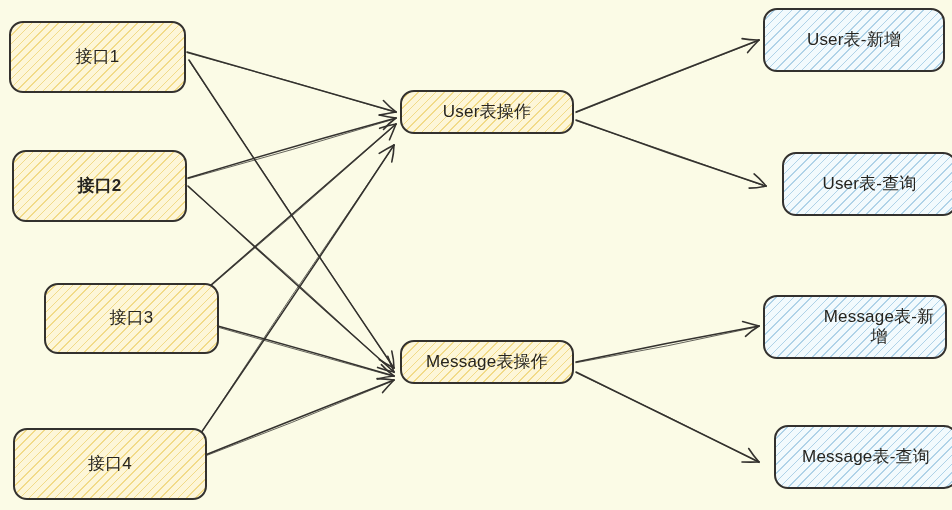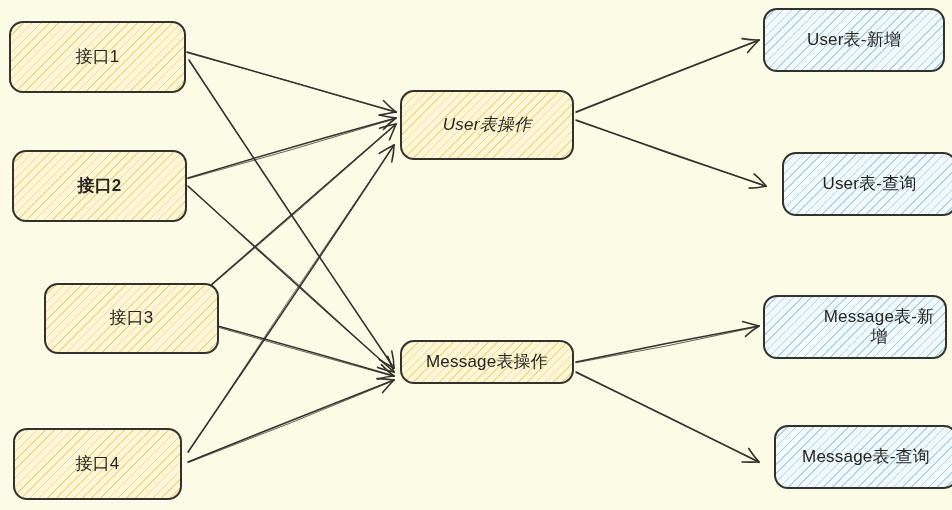--- a/index.html
+++ b/index.html
@@ -149,24 +149,24 @@
   <div id="nodes">
       <div class="node yellow" style="left: 9px; top: 21px; width: 177px; height: 72px;">
         <span class="label">接口1</span>
       </div>
       <div class="node yellow" style="left: 12px; top: 150px; width: 175px; height: 72px; font-weight: bold;">
         <span class="label">接口2</span>
       </div>
       <div class="node yellow" style="left: 12px; top: 283px; width: 175px; height: 71px; margin-left: 32px;">
         <span class="label">接口3</span>
       </div>
-      <div class="node yellow" style="left: 13px; top: 428px; width: 169px; height: 72px;">
+      <div class="node yellow" style="left: 13px; top: 428px; width: 194px; height: 72px;">
         <span class="label">接口4</span>
       </div>
-      <div class="node yellow" style="left: 400px; top: 90px; width: 174px; height: 70px; font-style: italic;">
+      <div class="node yellow" style="left: 400px; top: 90px; width: 174px; height: 44px;">
         <span class="label">User表操作</span>
       </div>
       <div class="node yellow" style="left: 400px; top: 340px; width: 174px; height: 44px;">
         <span class="label">Message表操作</span>
       </div>
       <div class="node blue" style="left: 763px; top: 8px; width: 182px; height: 64px;">
         <span class="label">User表-新增</span>
       </div>
       <div class="node blue" style="left: 770px; top: 152px; width: 175px; height: 64px; margin-left: 12px;">
         <span class="label">User表-查询</span>

